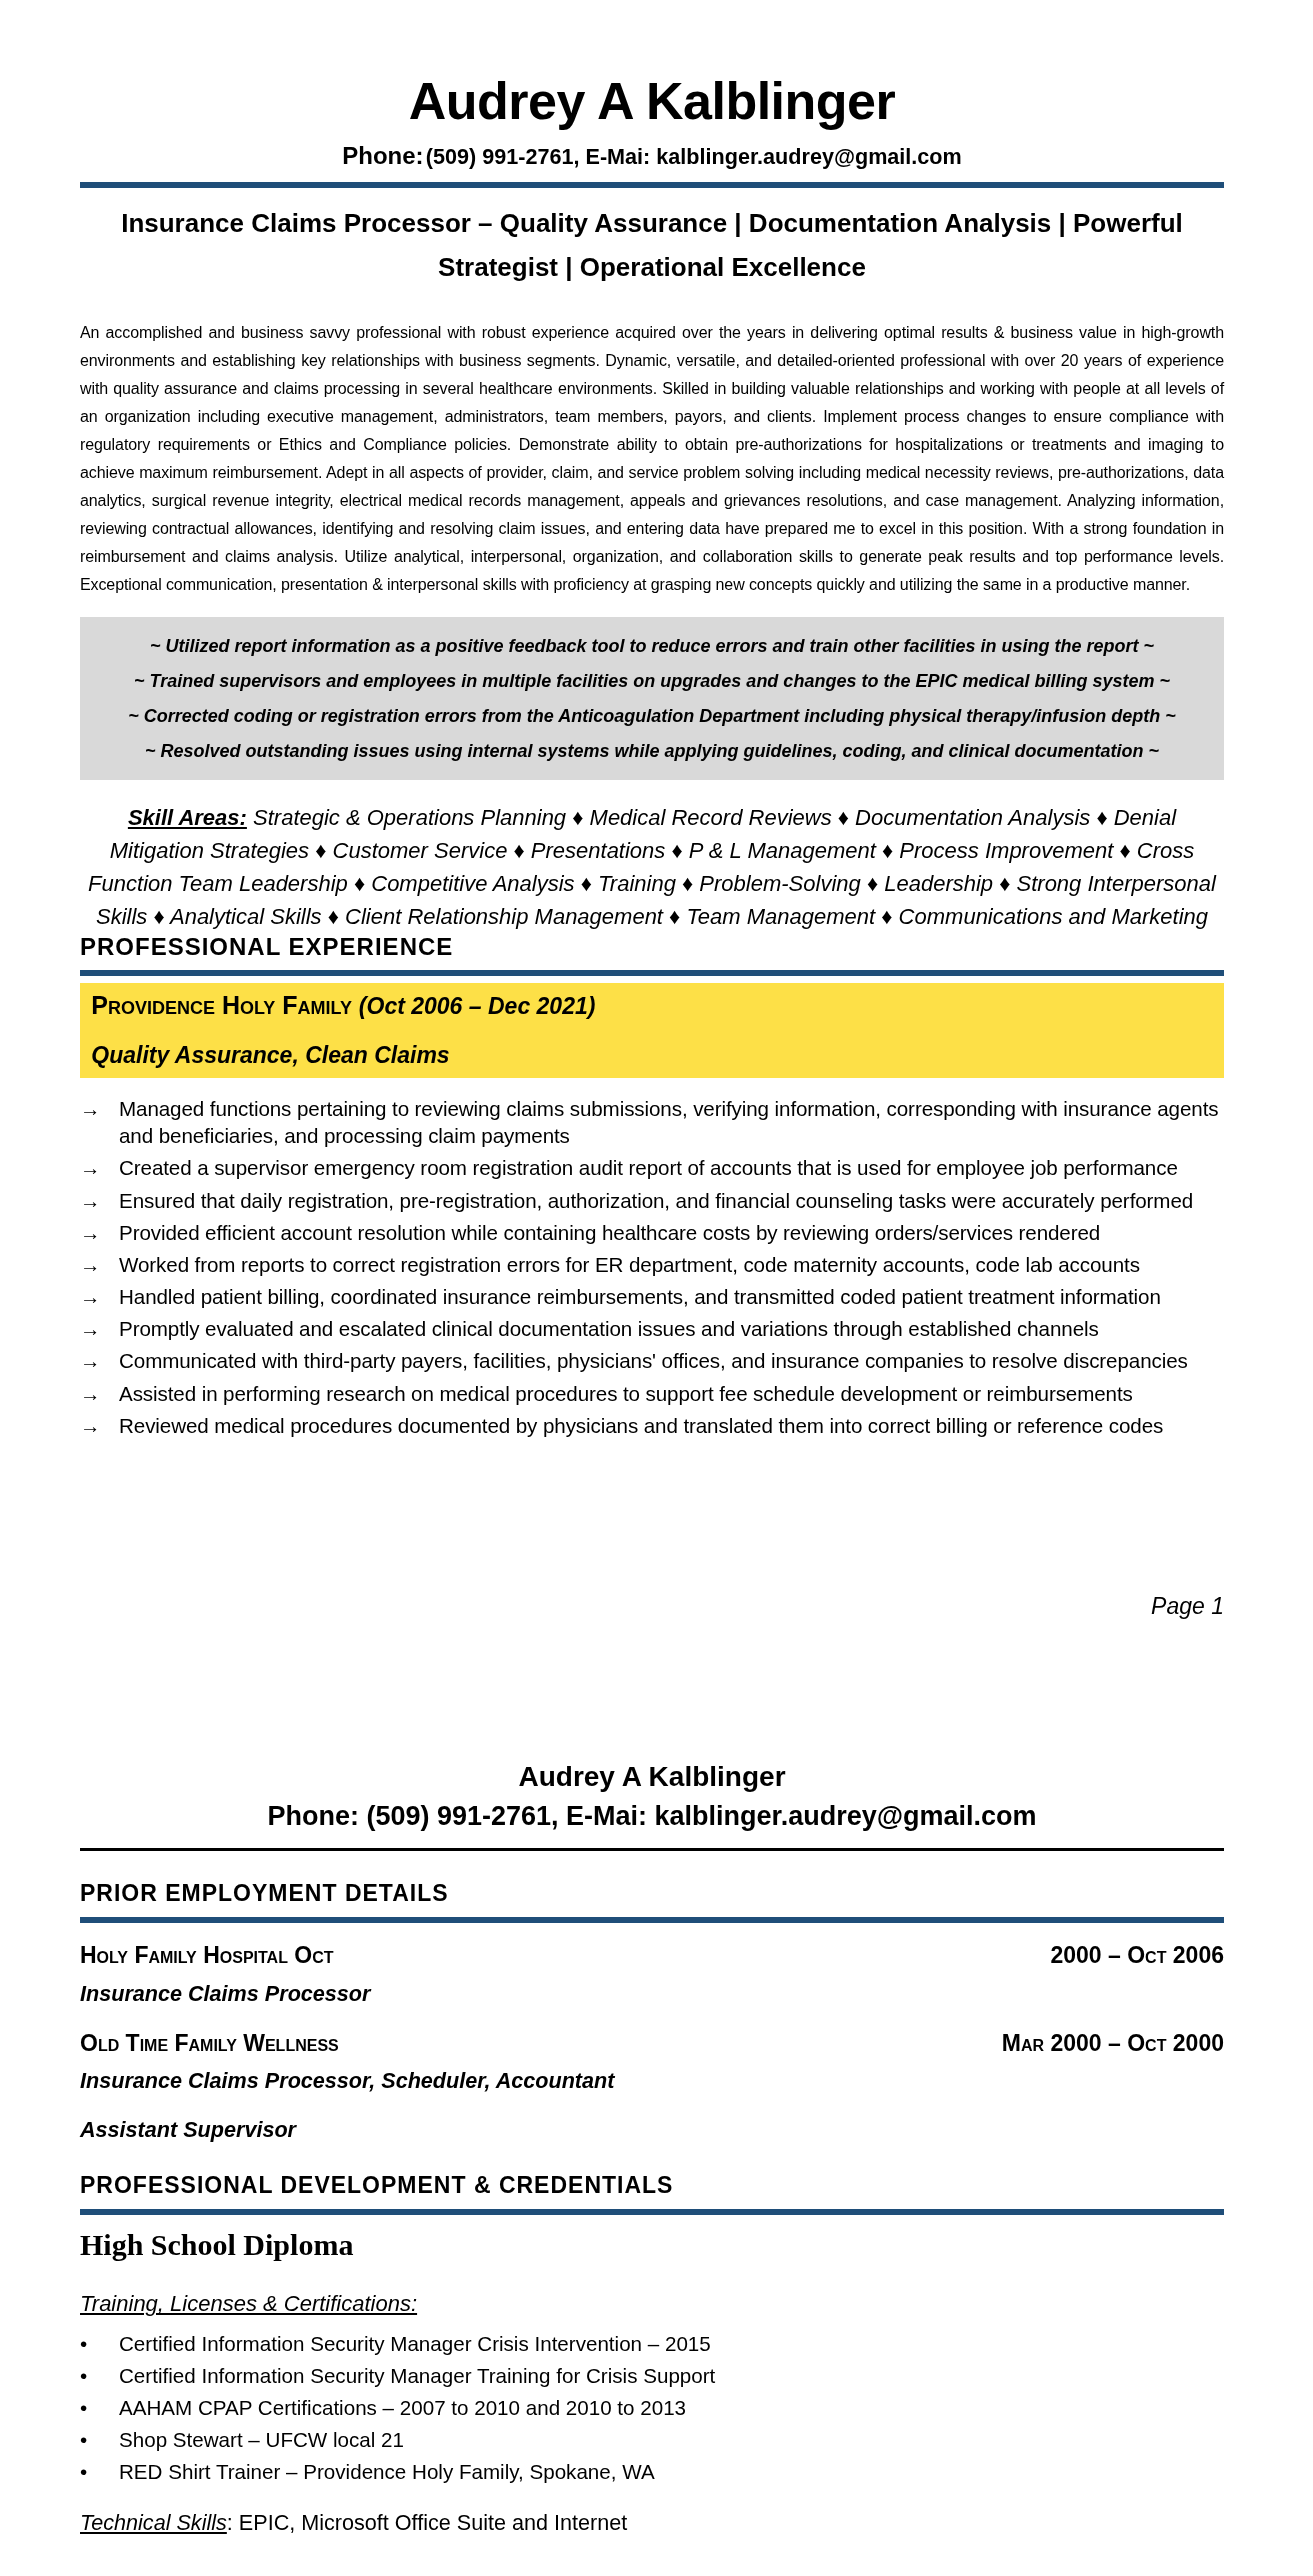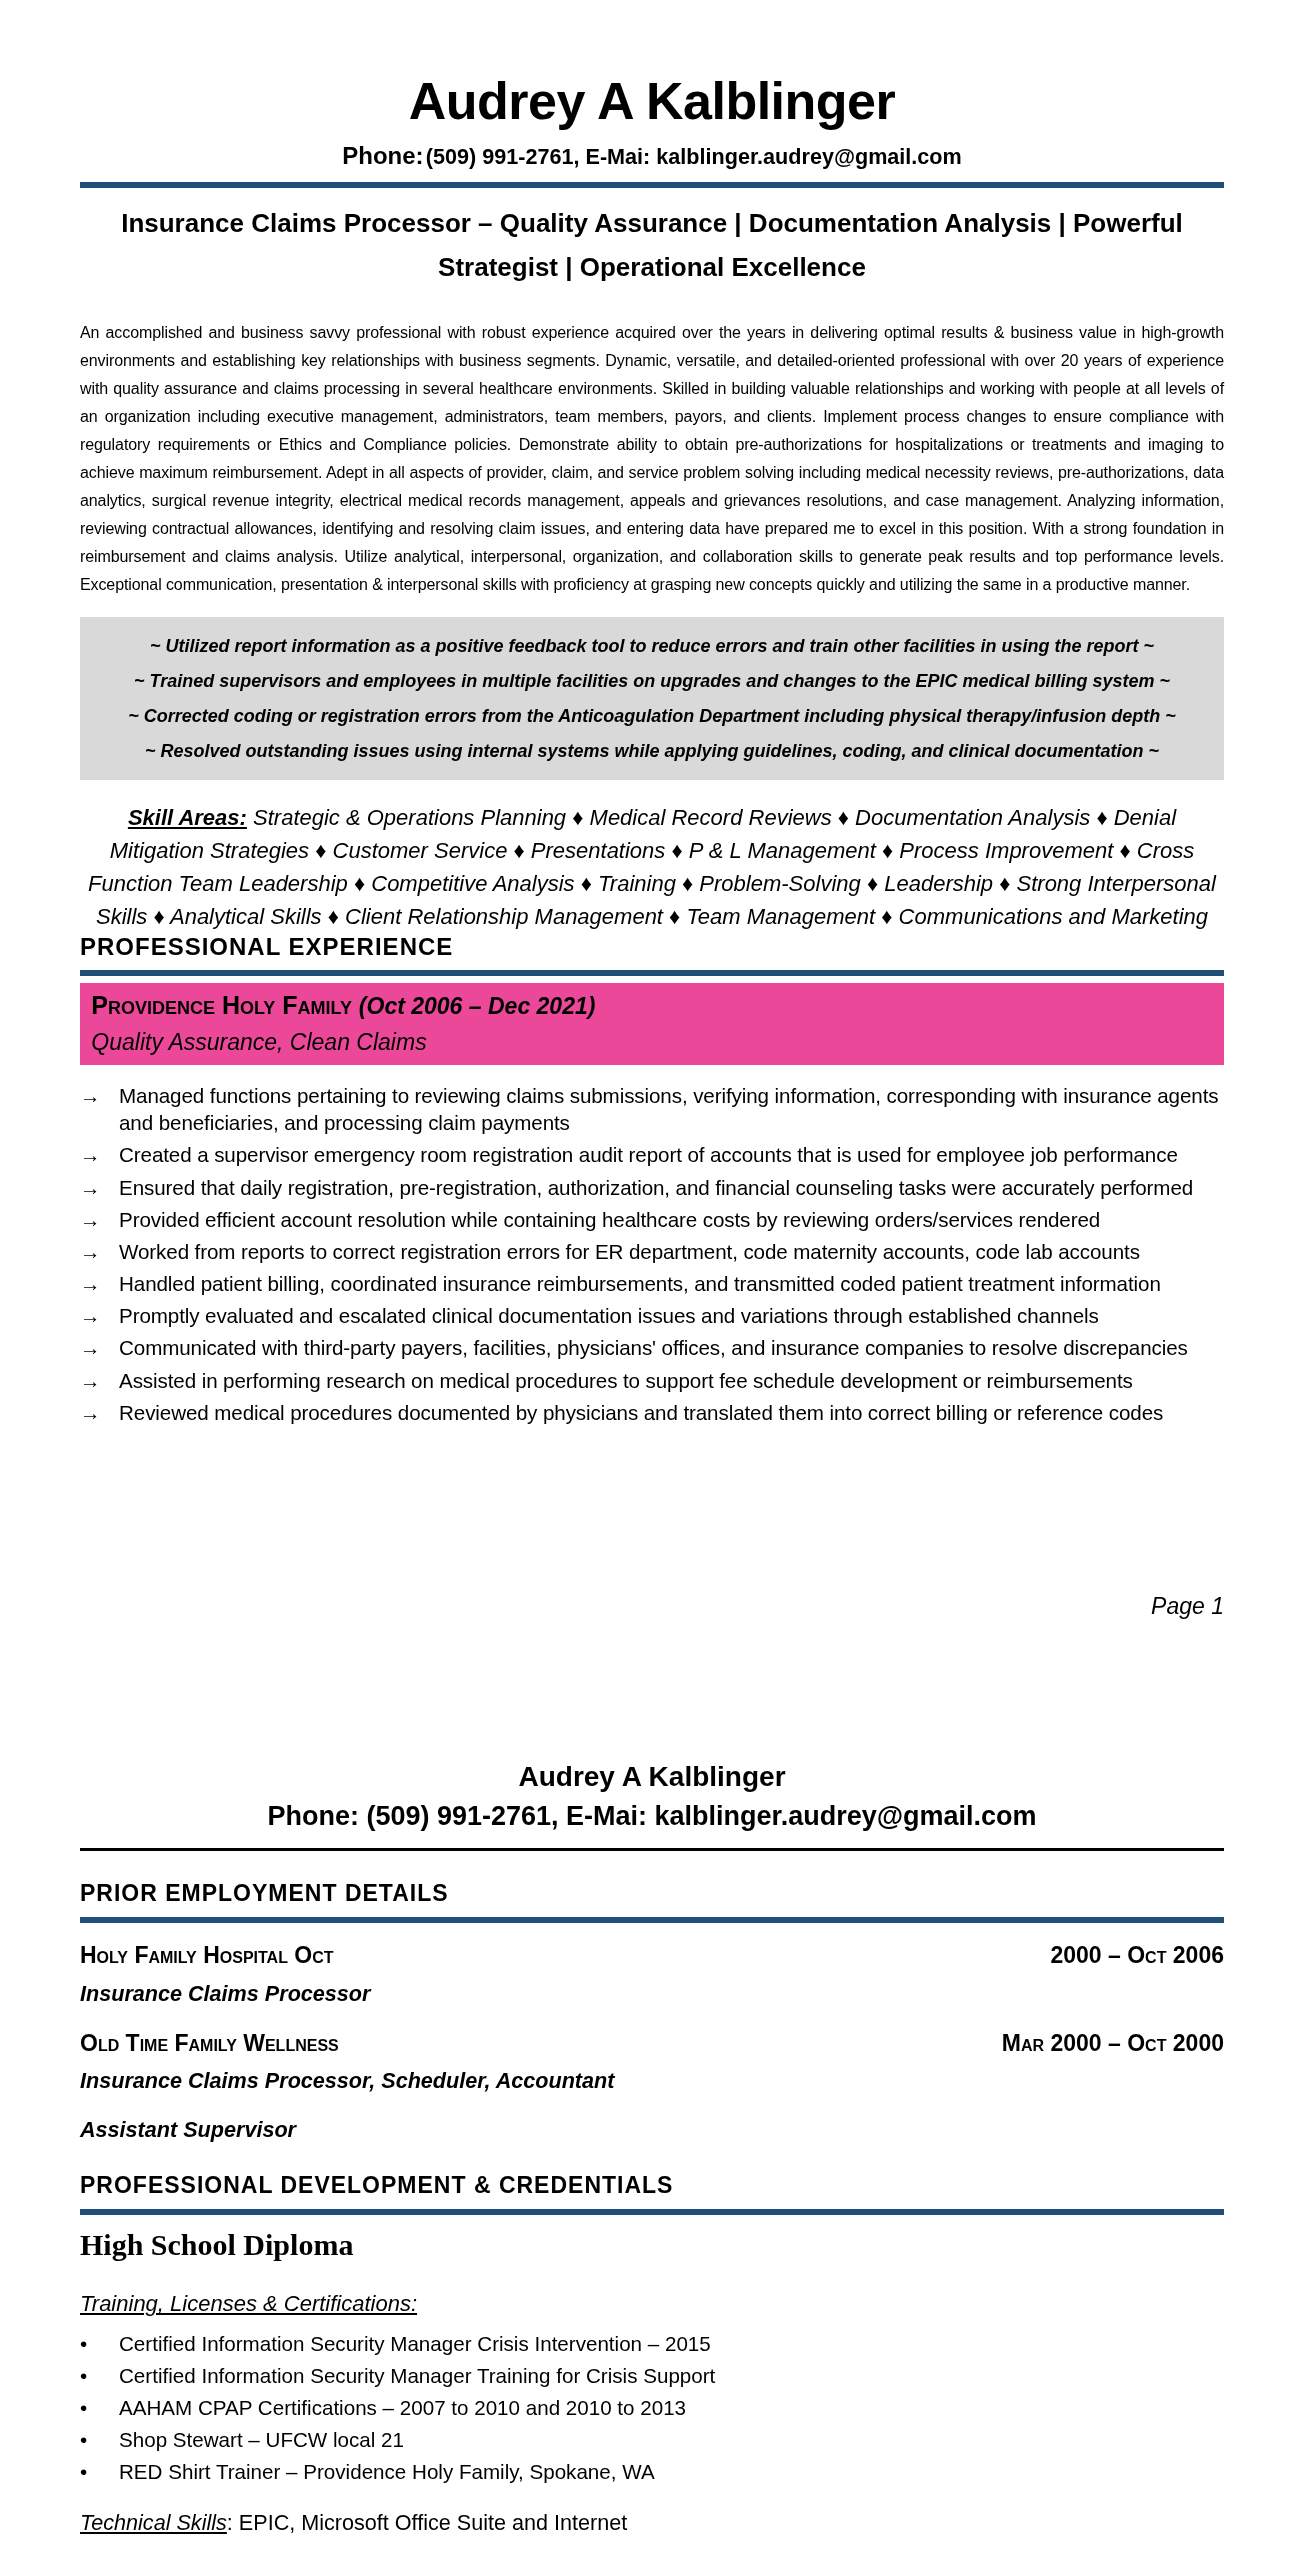--- a/index.html
+++ b/index.html
@@ -24,24 +24,24 @@
   .contact1 .pvalue{font-size:21.6px;}
   .hdr-rule{margin-top:12.4px;}
   .headline{text-align:center;font-size:26px;font-weight:bold;line-height:1.7;margin:12.4px 0 0 0;}
   .summary{font-size:16px;line-height:28px;text-align:justify;letter-spacing:-0.1px;margin:30px 0 0 0;}
   .hlbox{background:#d9d9d9;margin-top:18.5px;padding:12.4px 26px;}
   .hlbox .hl{font-size:18px;font-weight:bold;font-style:italic;text-align:center;line-height:32px;margin:0 0 3.1px 0;}
   .hlbox .hl:last-child{margin-bottom:0;}
   .skills{font-size:22px;font-style:italic;text-align:center;line-height:33px;margin:21.6px 0 0 0;}
   .skills-label{font-weight:bold;text-decoration:underline;}
   .sect-rule1{margin-top:9.3px;}
-  .empbox{background:#ec4899;margin-top:7.2px;padding:8.2px 11.3px;}
+  .empbox{background:#fde047;margin-top:7.2px;padding:8.2px 11.3px;}
   .empline{margin:0;font-size:25px;font-weight:bold;}
   .empline .dates-inline{font-style:italic;font-size:23px;}
-  .role{margin:9px 0 0 0;font-size:23px;font-weight:normal;font-style:italic;}
+  .role{margin:22px 0 0 0;font-size:23px;font-weight:bold;font-style:italic;}
   .arrows{list-style:none;margin:17.5px 0 0 0;padding:0;}
   .arrows li{display:flex;font-size:20.6px;line-height:27px;margin:0 0 5.2px 0;letter-spacing:-0.1px;}
   .arrows .marker{font-size:20.6px;}
 
   
   .name2{text-align:center;font-size:28px;font-weight:bold;margin:61px 0 0 0;}
   .contact2{text-align:center;font-size:27px;font-weight:bold;margin:8.2px 0 0 0;}
   .blk-rule{margin-top:15.5px;}
   .sect2{margin-top:29px;font-size:23px;}
   .sect-rule2{margin-top:10.3px;}

